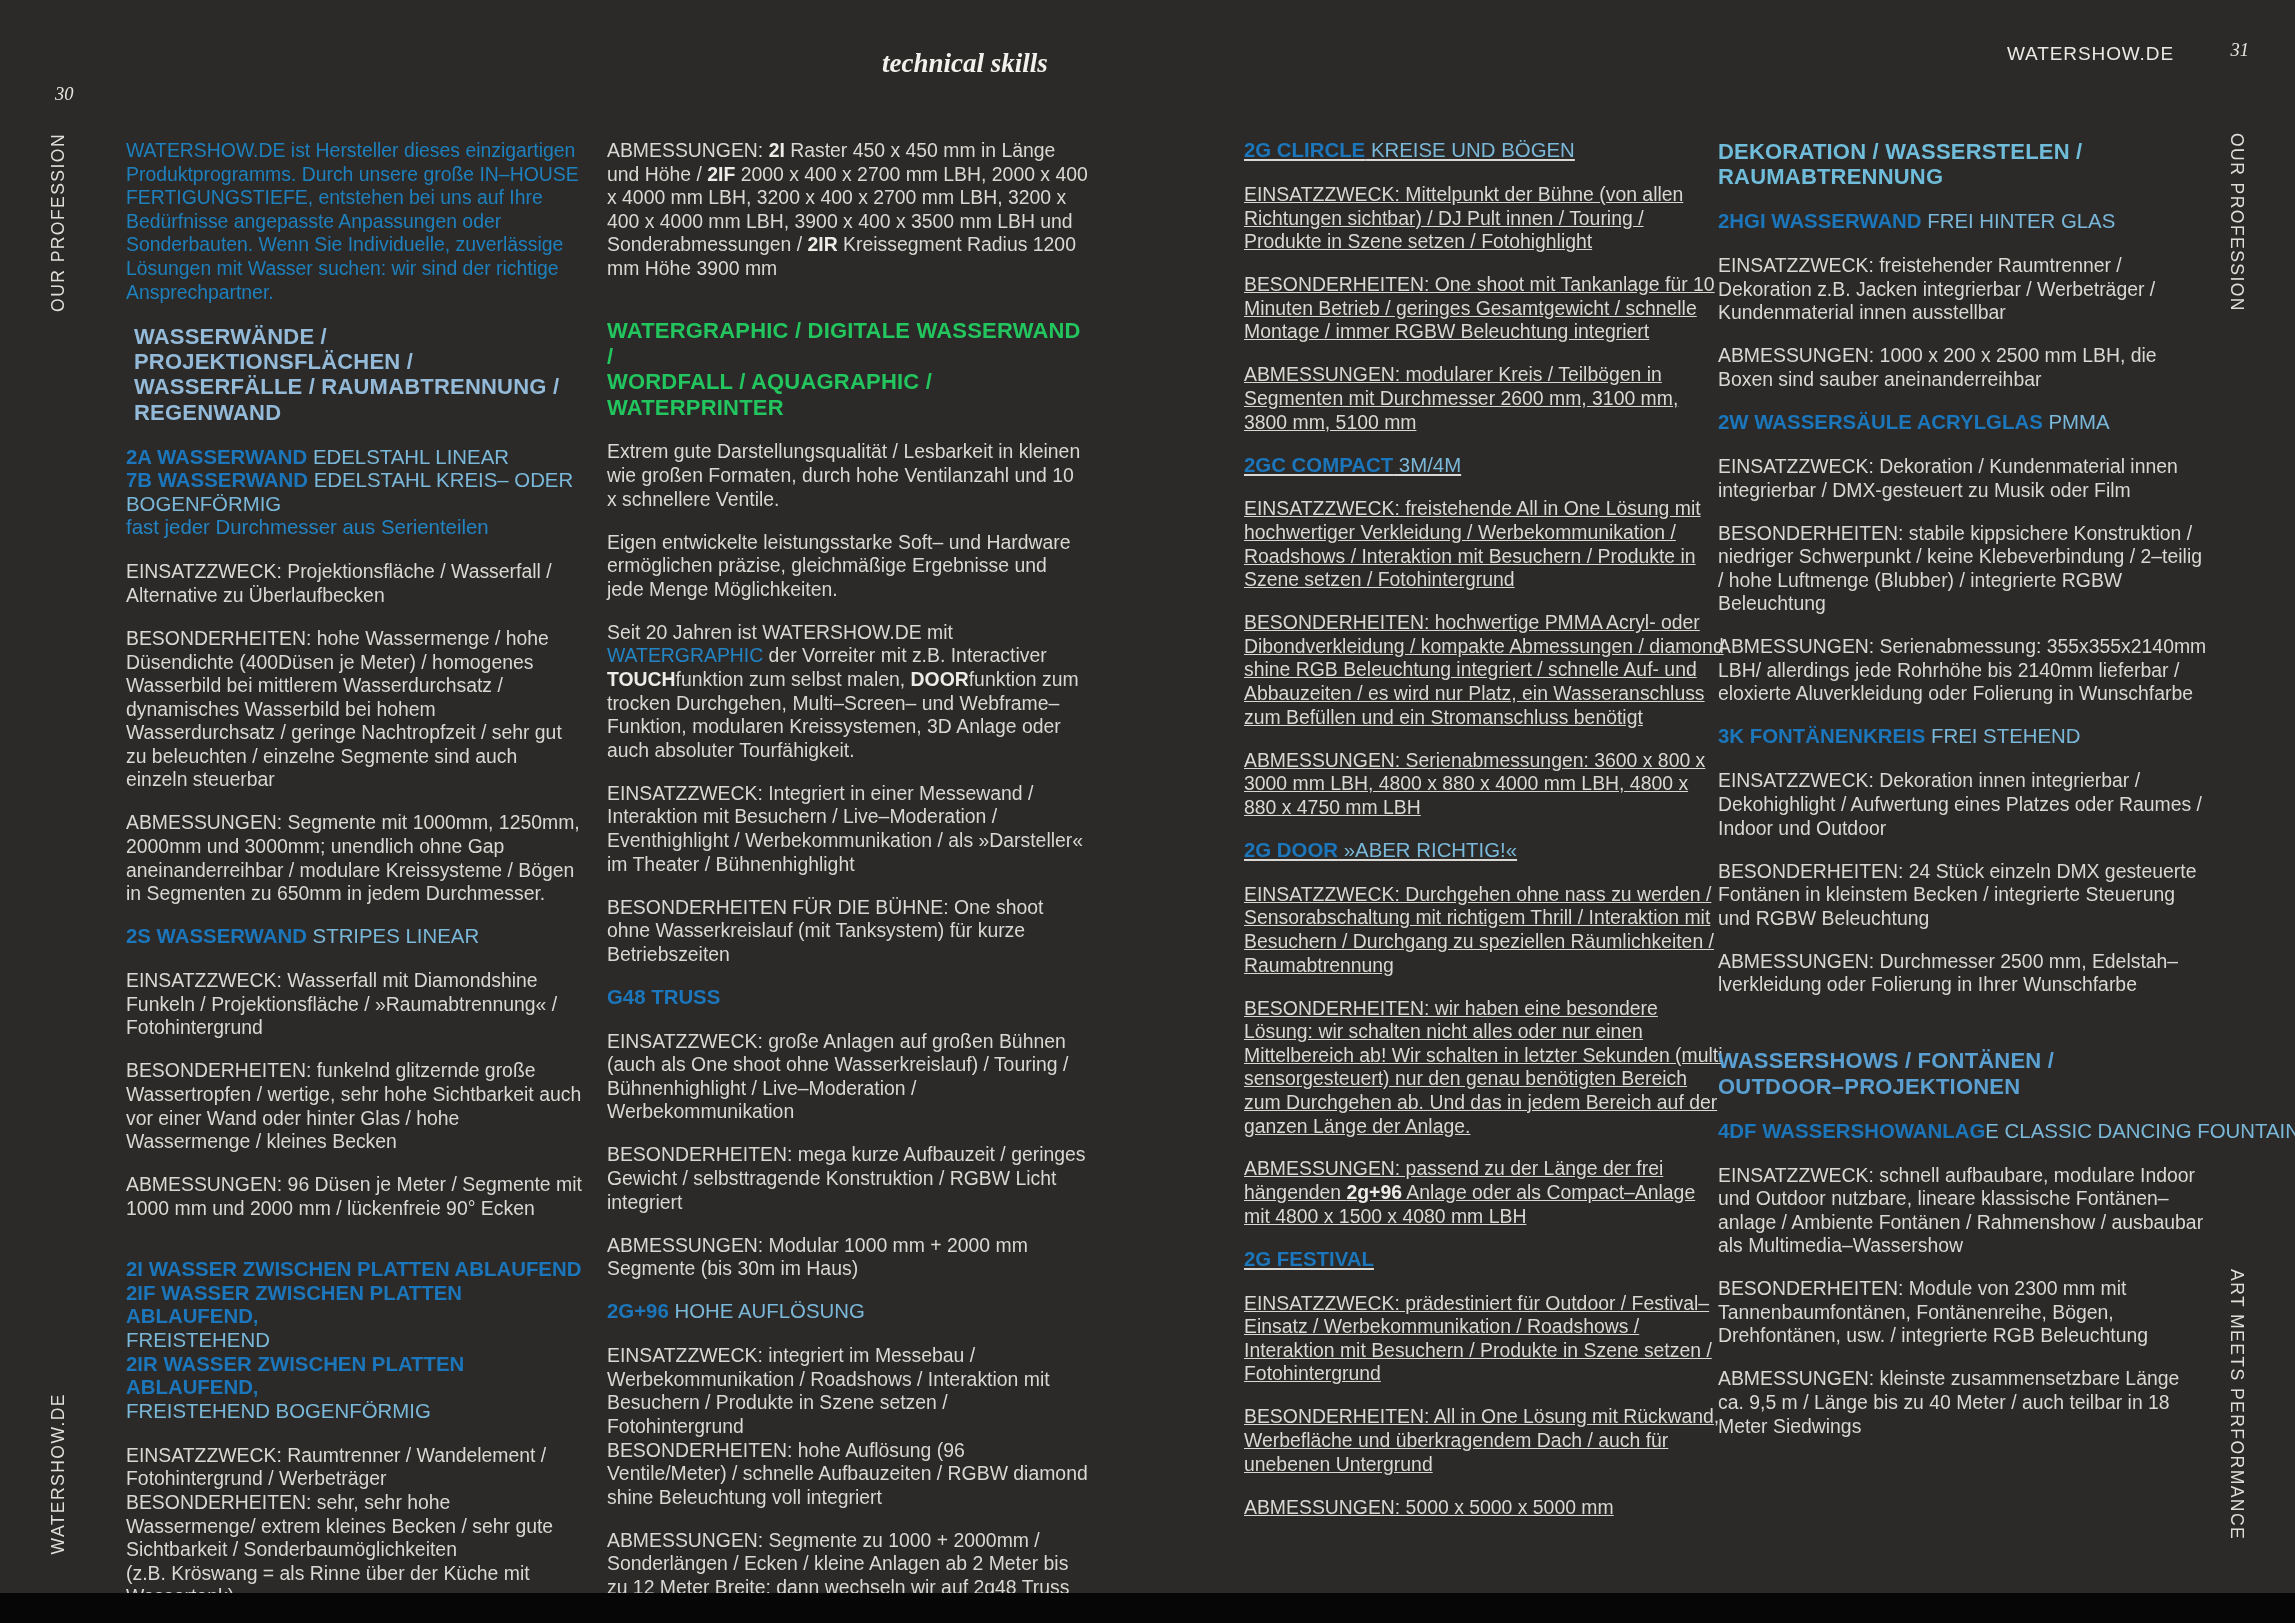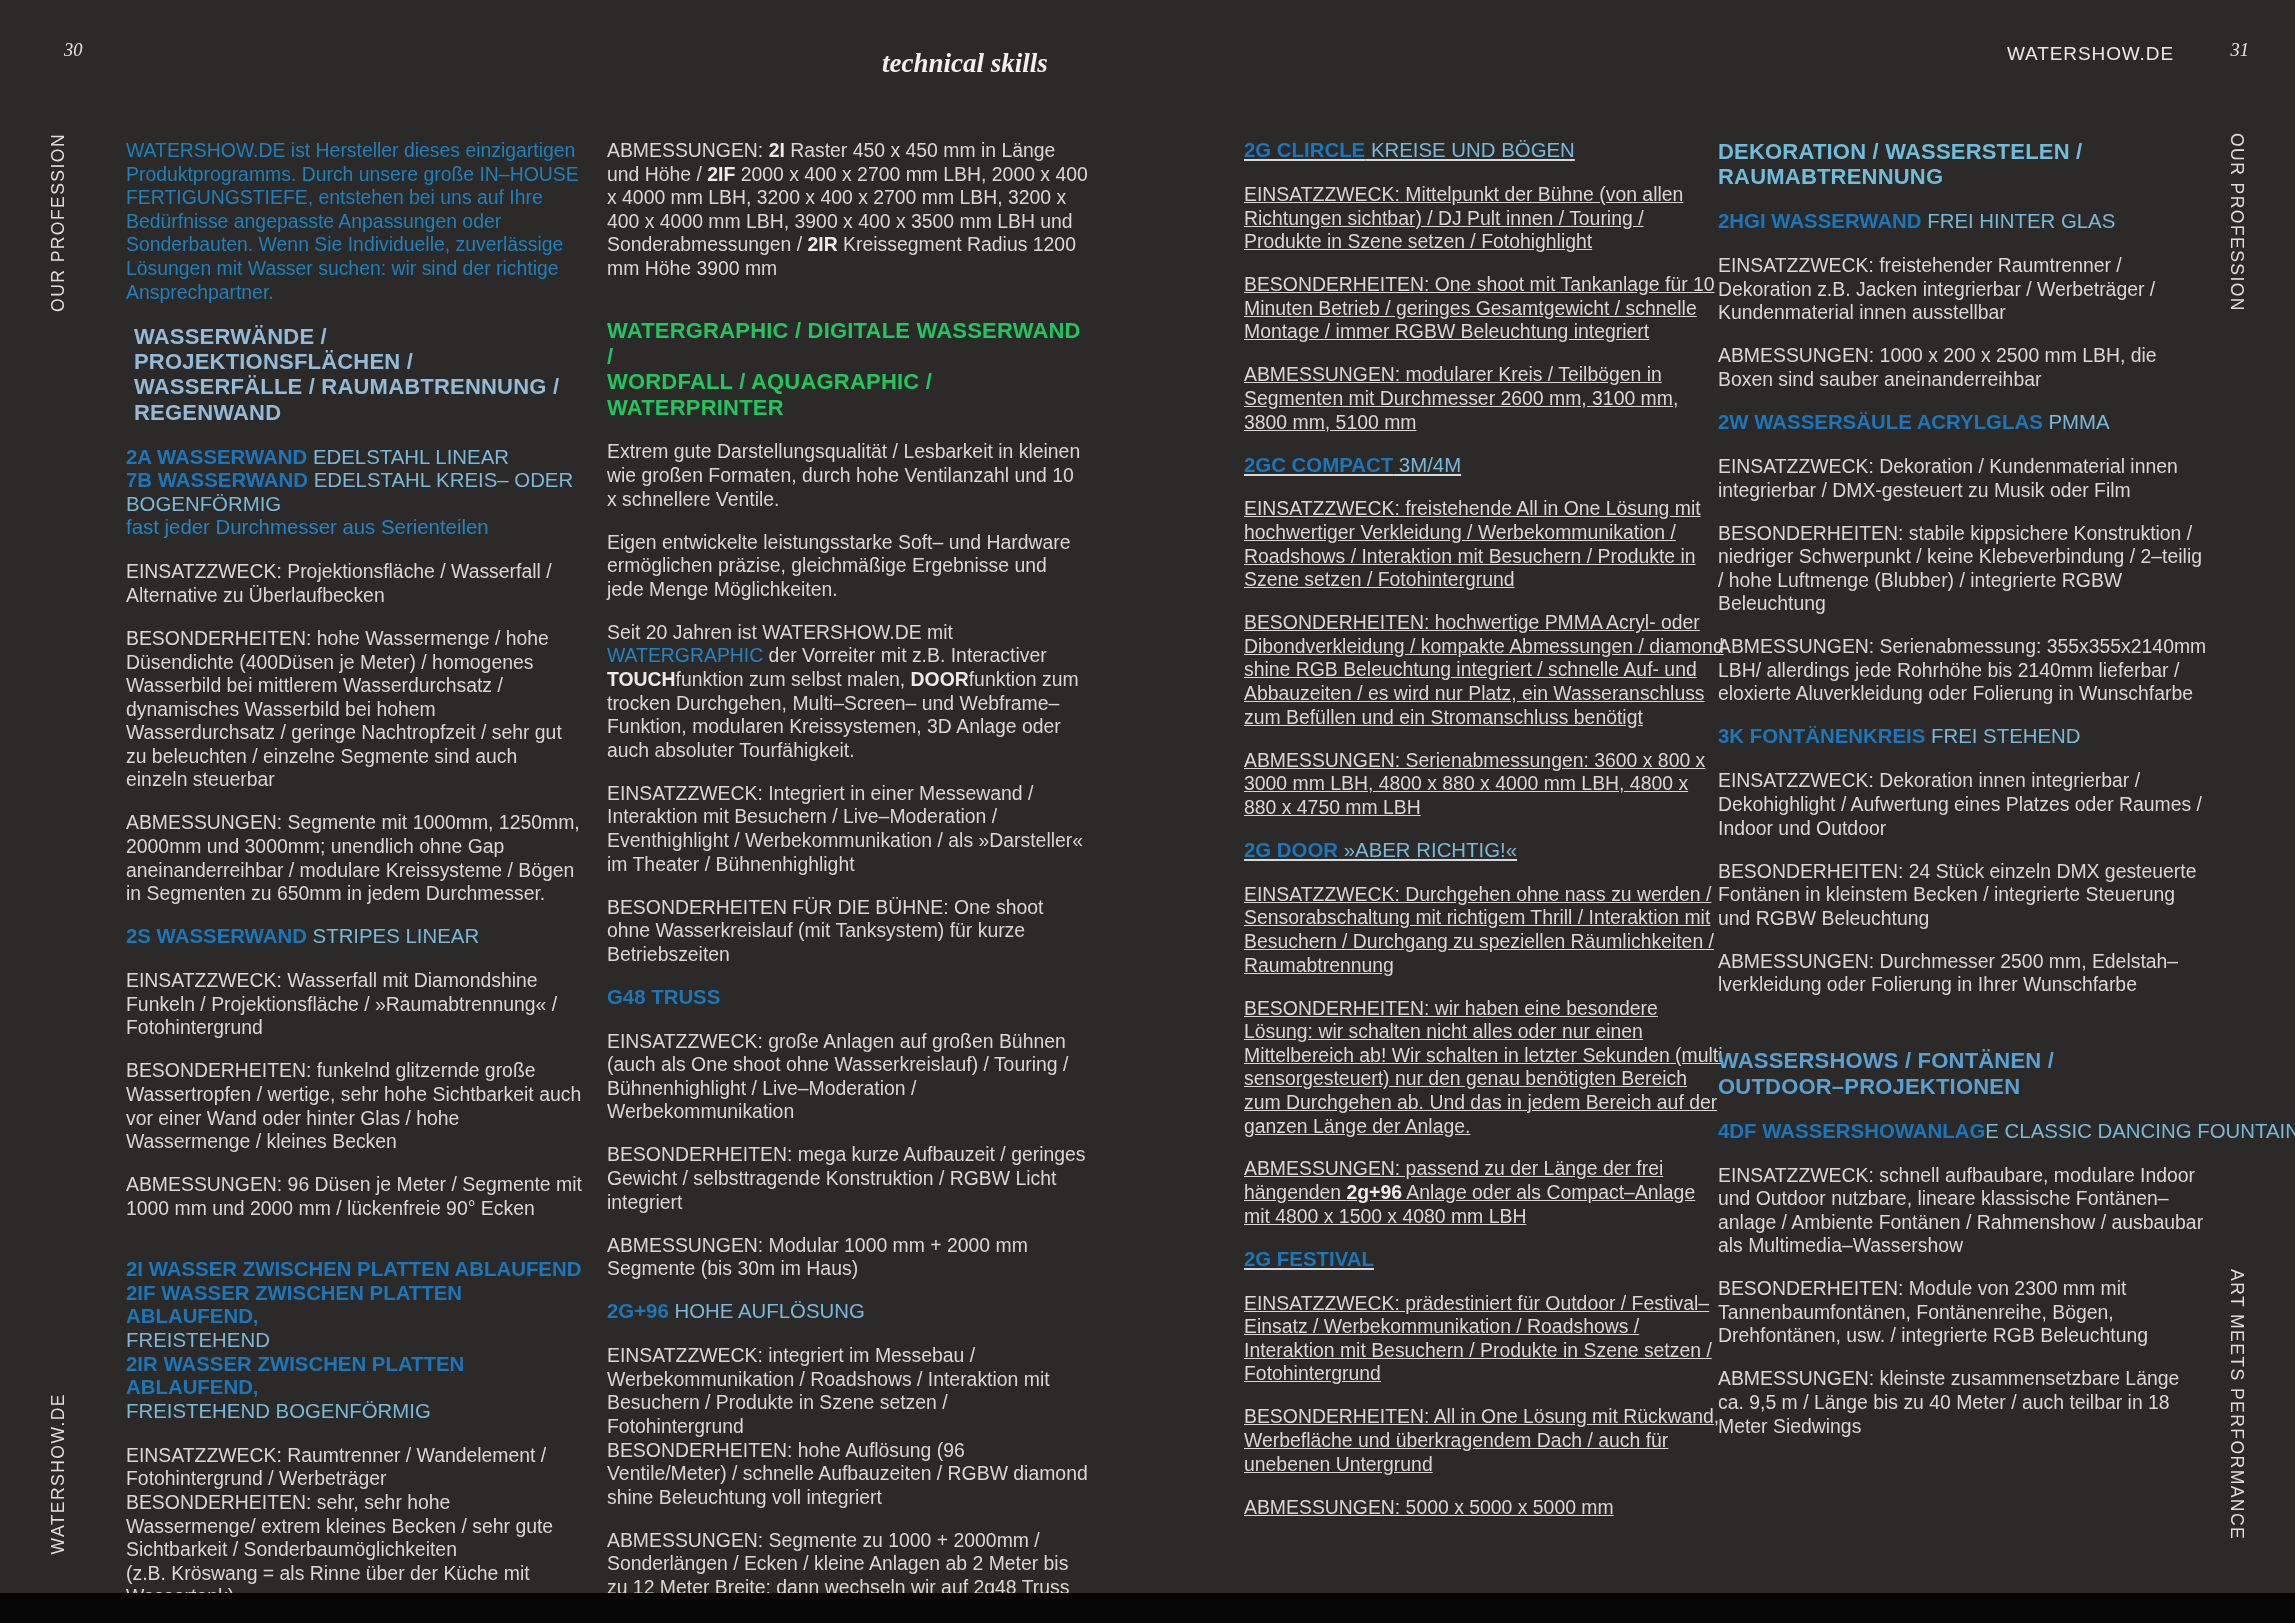--- a/index.html
+++ b/index.html
@@ -8,21 +8,21 @@
     background:#2b2a28;
     font-family:"Liberation Sans","DejaVu Sans",sans-serif;
     color:#d9d8d4;
   }
   
   .page-number{
     position:absolute;top:40px;
     font-family:"Liberation Serif","DejaVu Serif",serif;
     font-style:italic;font-size:18.5px;color:#e6e5e1;
   }
-  #pg-left{left:64px;}
+  #pg-left{left:55px;margin-top:44px;}
   #pg-right{right:46px;}
   .center-title{
     position:absolute;top:48px;left:854px;width:222px;text-align:center;
     font-family:"Liberation Serif","DejaVu Serif",serif;
     font-style:italic;font-weight:bold;font-size:27px;color:#f2f1ed;
   }
   .right-header{
     position:absolute;top:43px;right:121px;
     font-size:19px;letter-spacing:0.9px;color:#eae9e5;
   }

